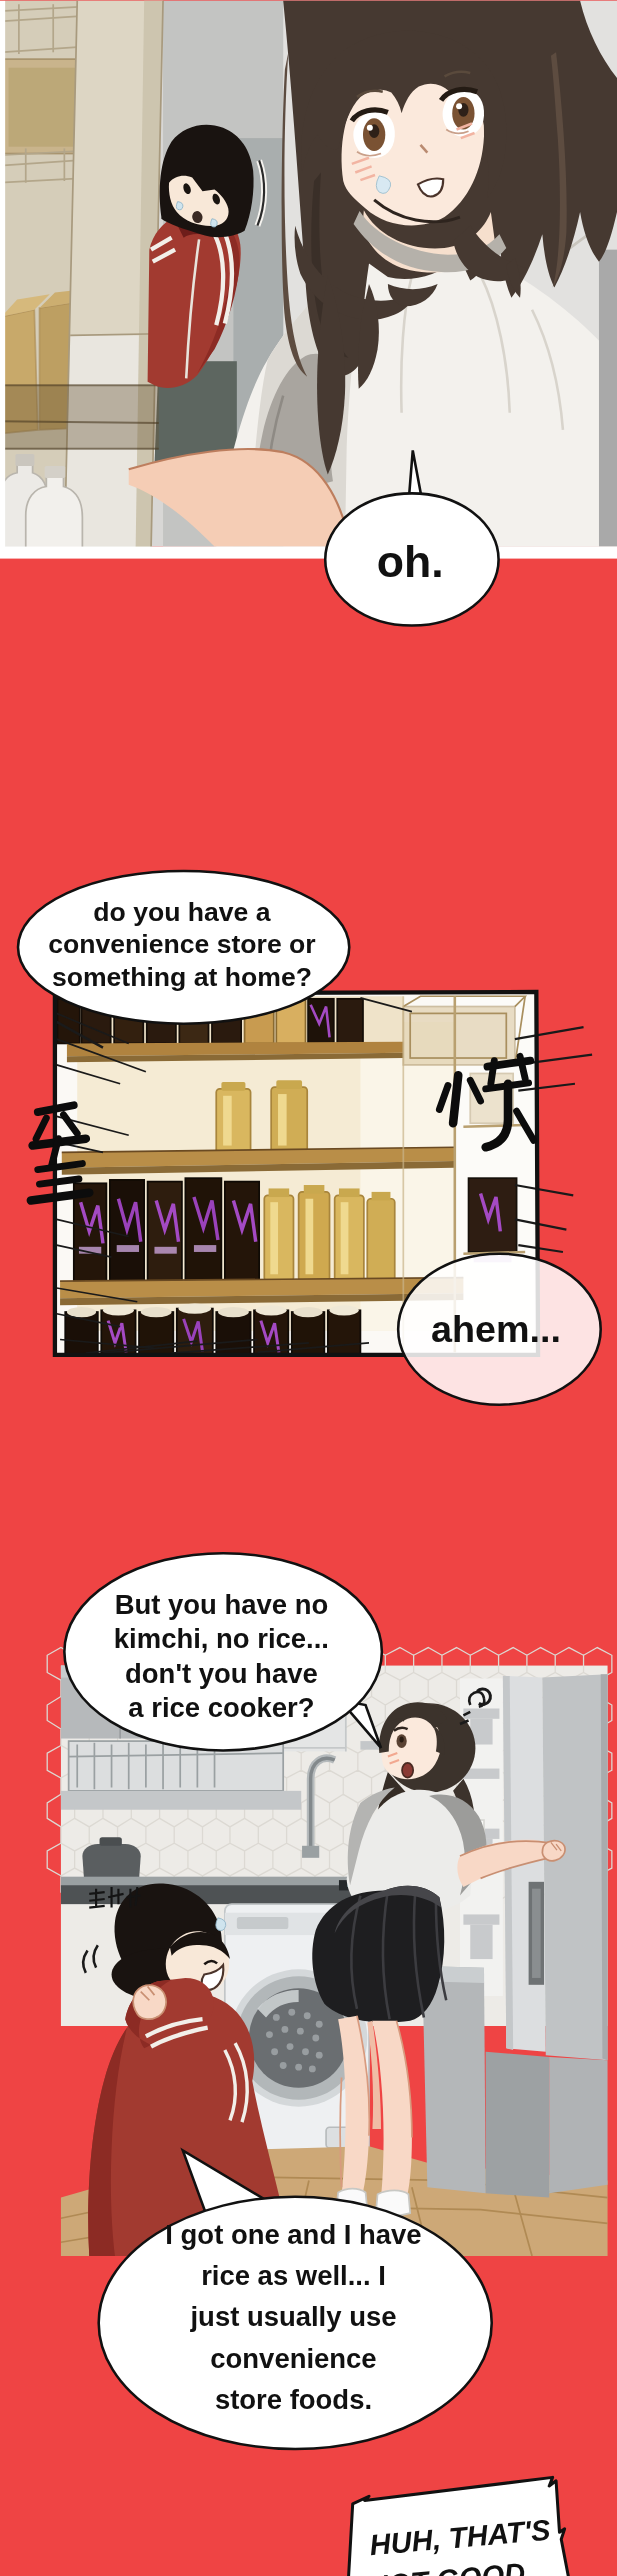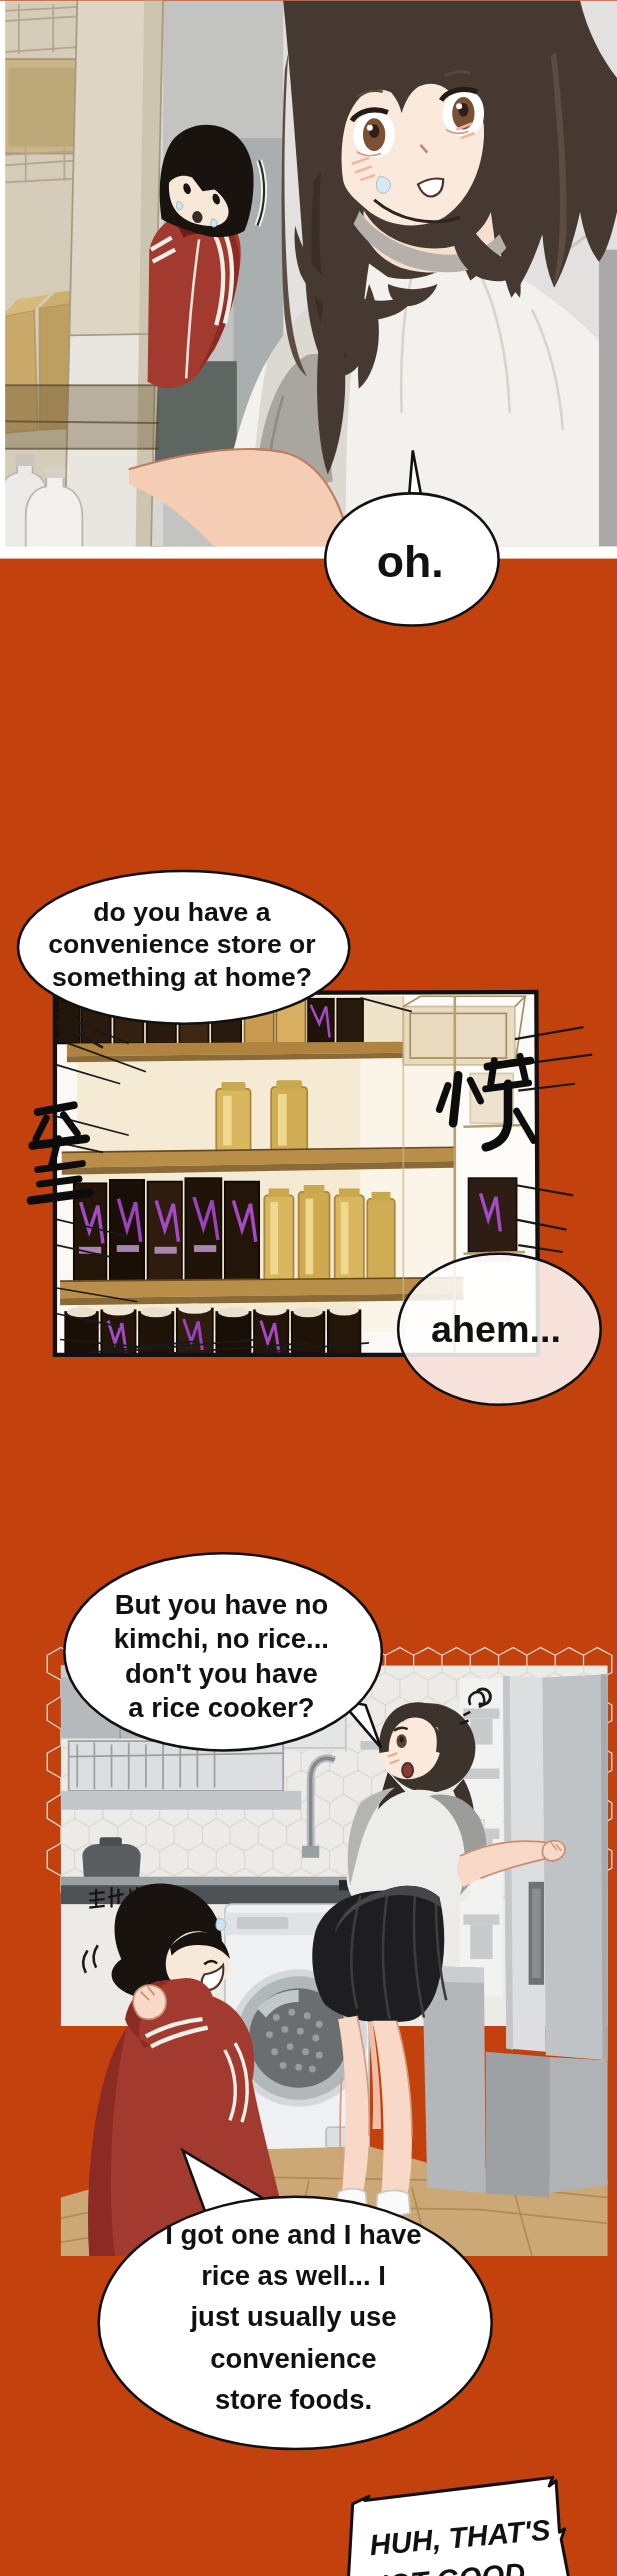--- a/index.html
+++ b/index.html
@@ -1,16 +1,16 @@
 <!DOCTYPE html>
 <html style="font-size:13.7px"><head>
 <meta charset="utf-8">
 <style>
 html,body{margin:0;padding:0}
-#page{position:relative;width:617px;height:2576px;background:#c2410c;overflow:hidden;font-family:"Liberation Sans",sans-serif}
+#page{position:relative;width:617px;height:2576px;background:#ef4444;overflow:hidden;font-family:"Liberation Sans",sans-serif}
 svg{position:absolute;left:0;top:0}
 </style>
 </head>
 <body>
 <div id="page">
 <svg width="617" height="2576" viewBox="0 0 719 3000">
 
 <g>
 
 <rect x="6" y="0" width="713" height="636" fill="#d8d7d5"></rect>

